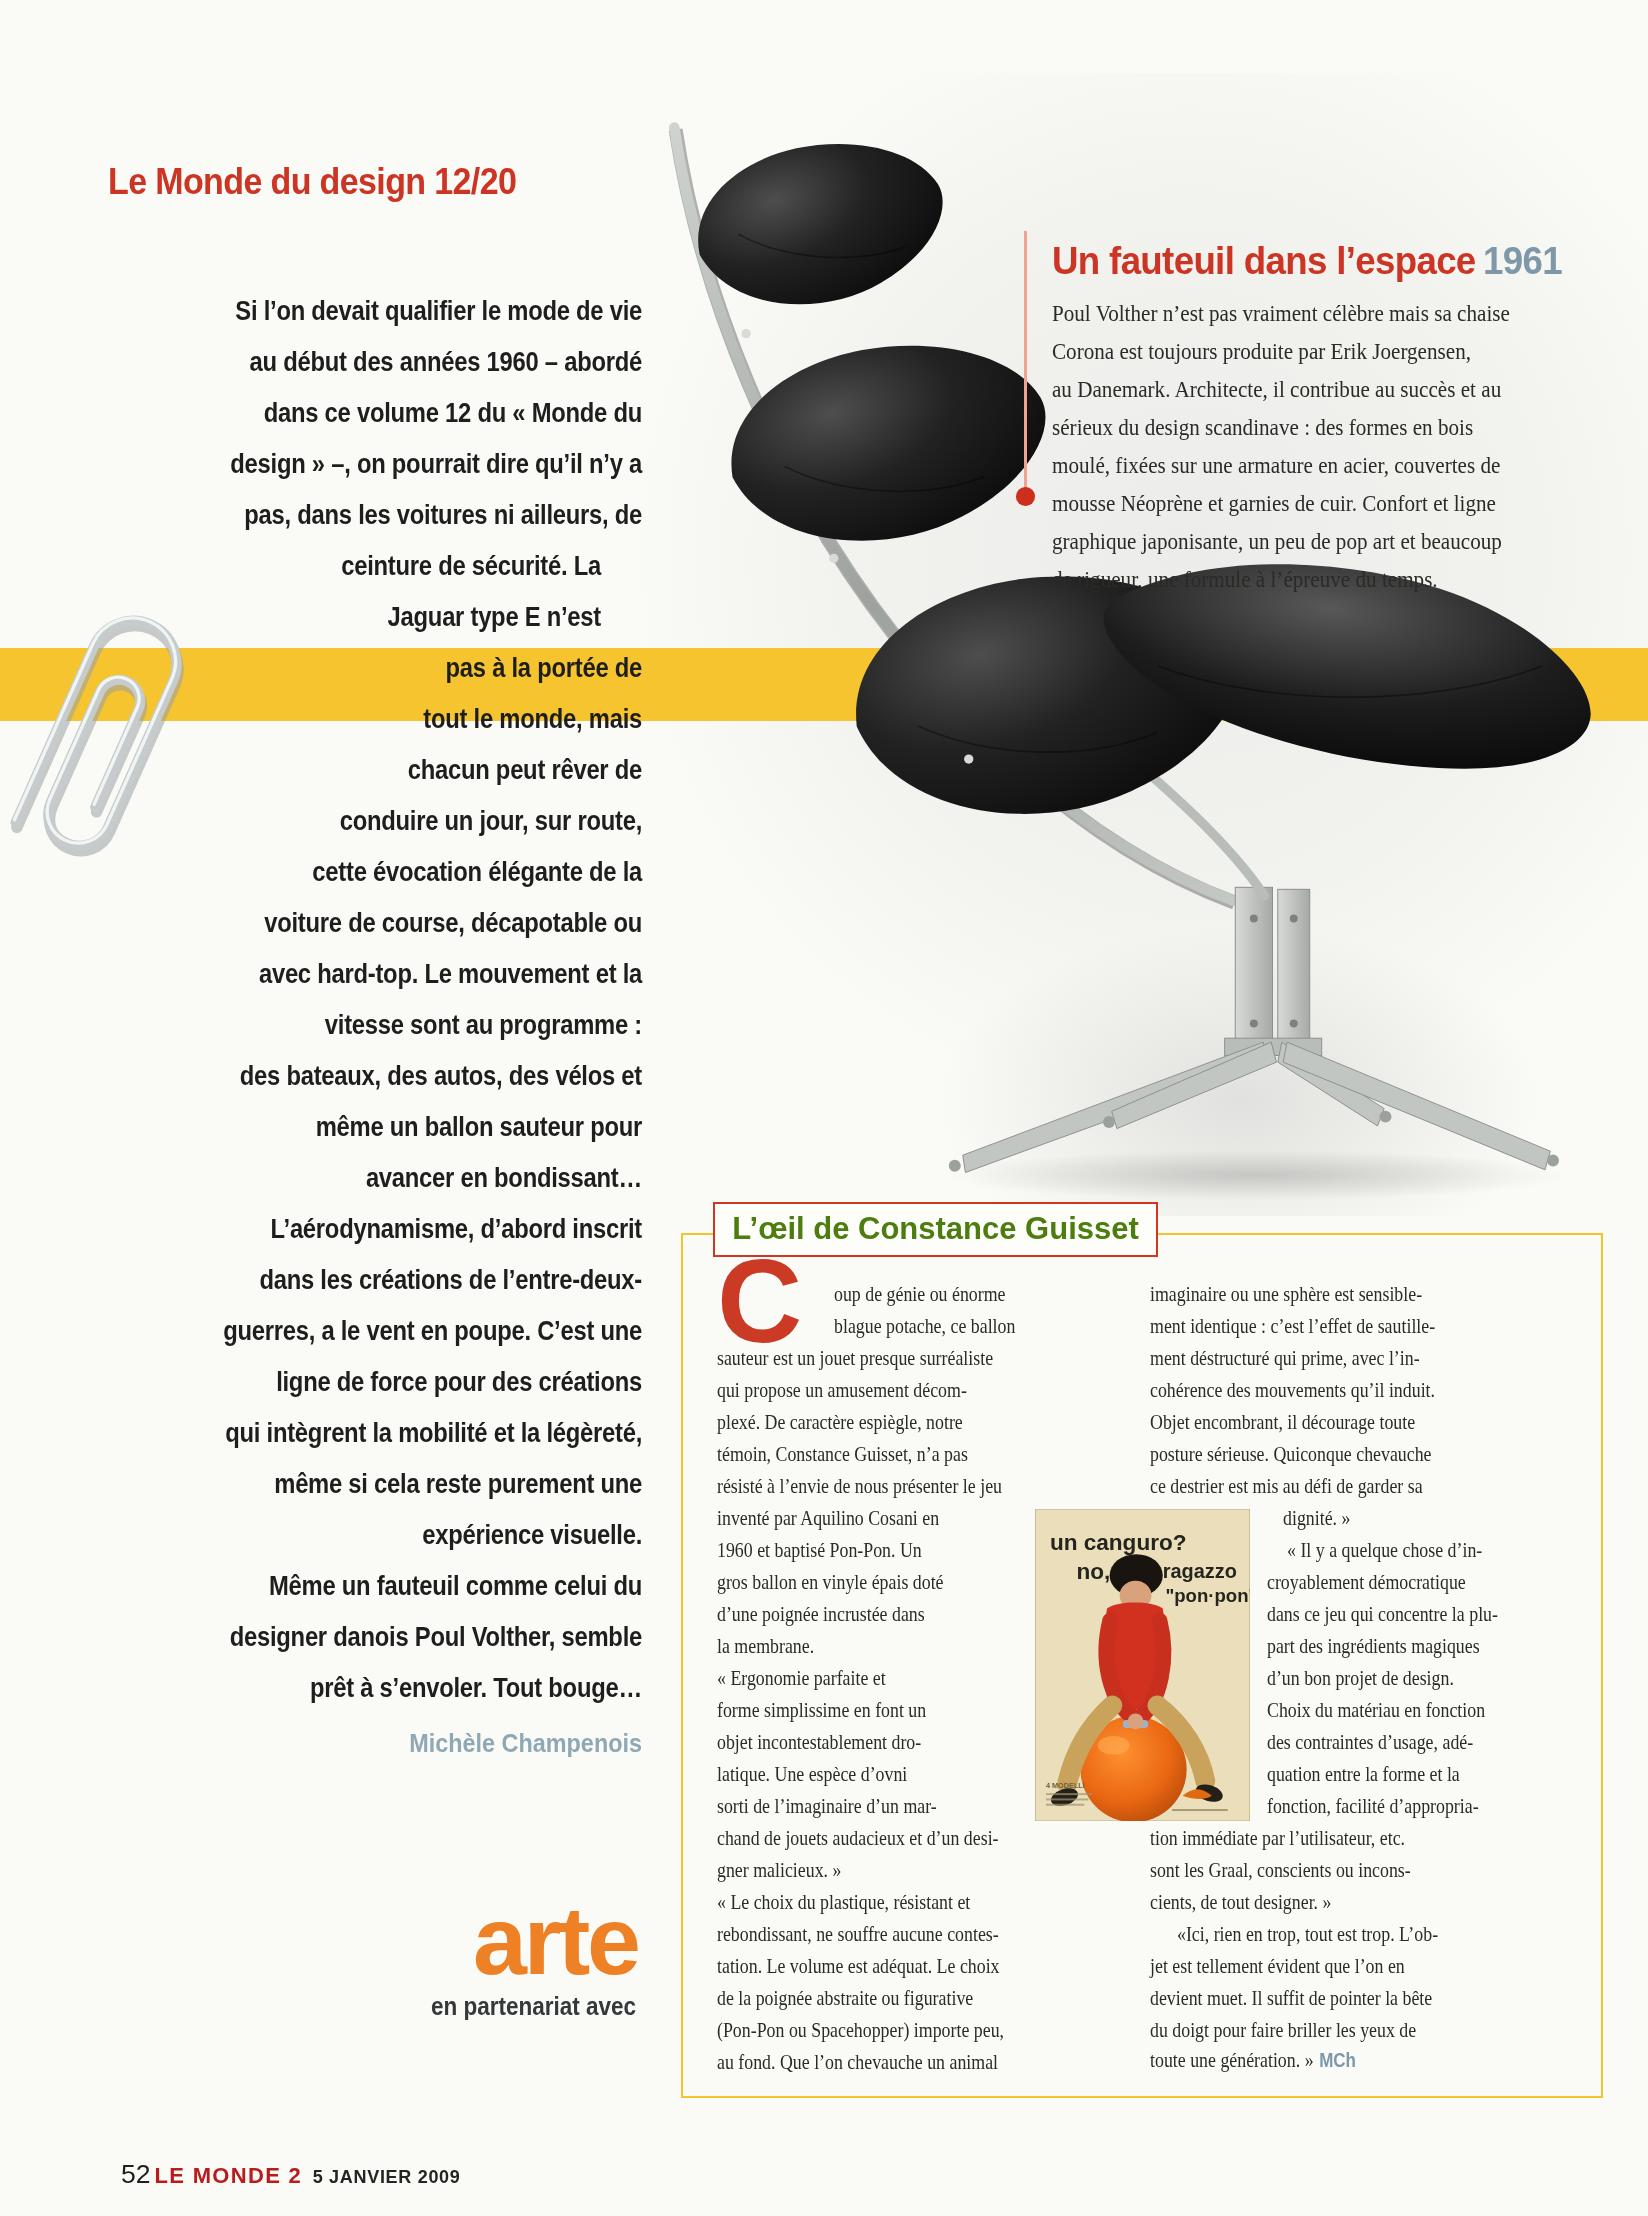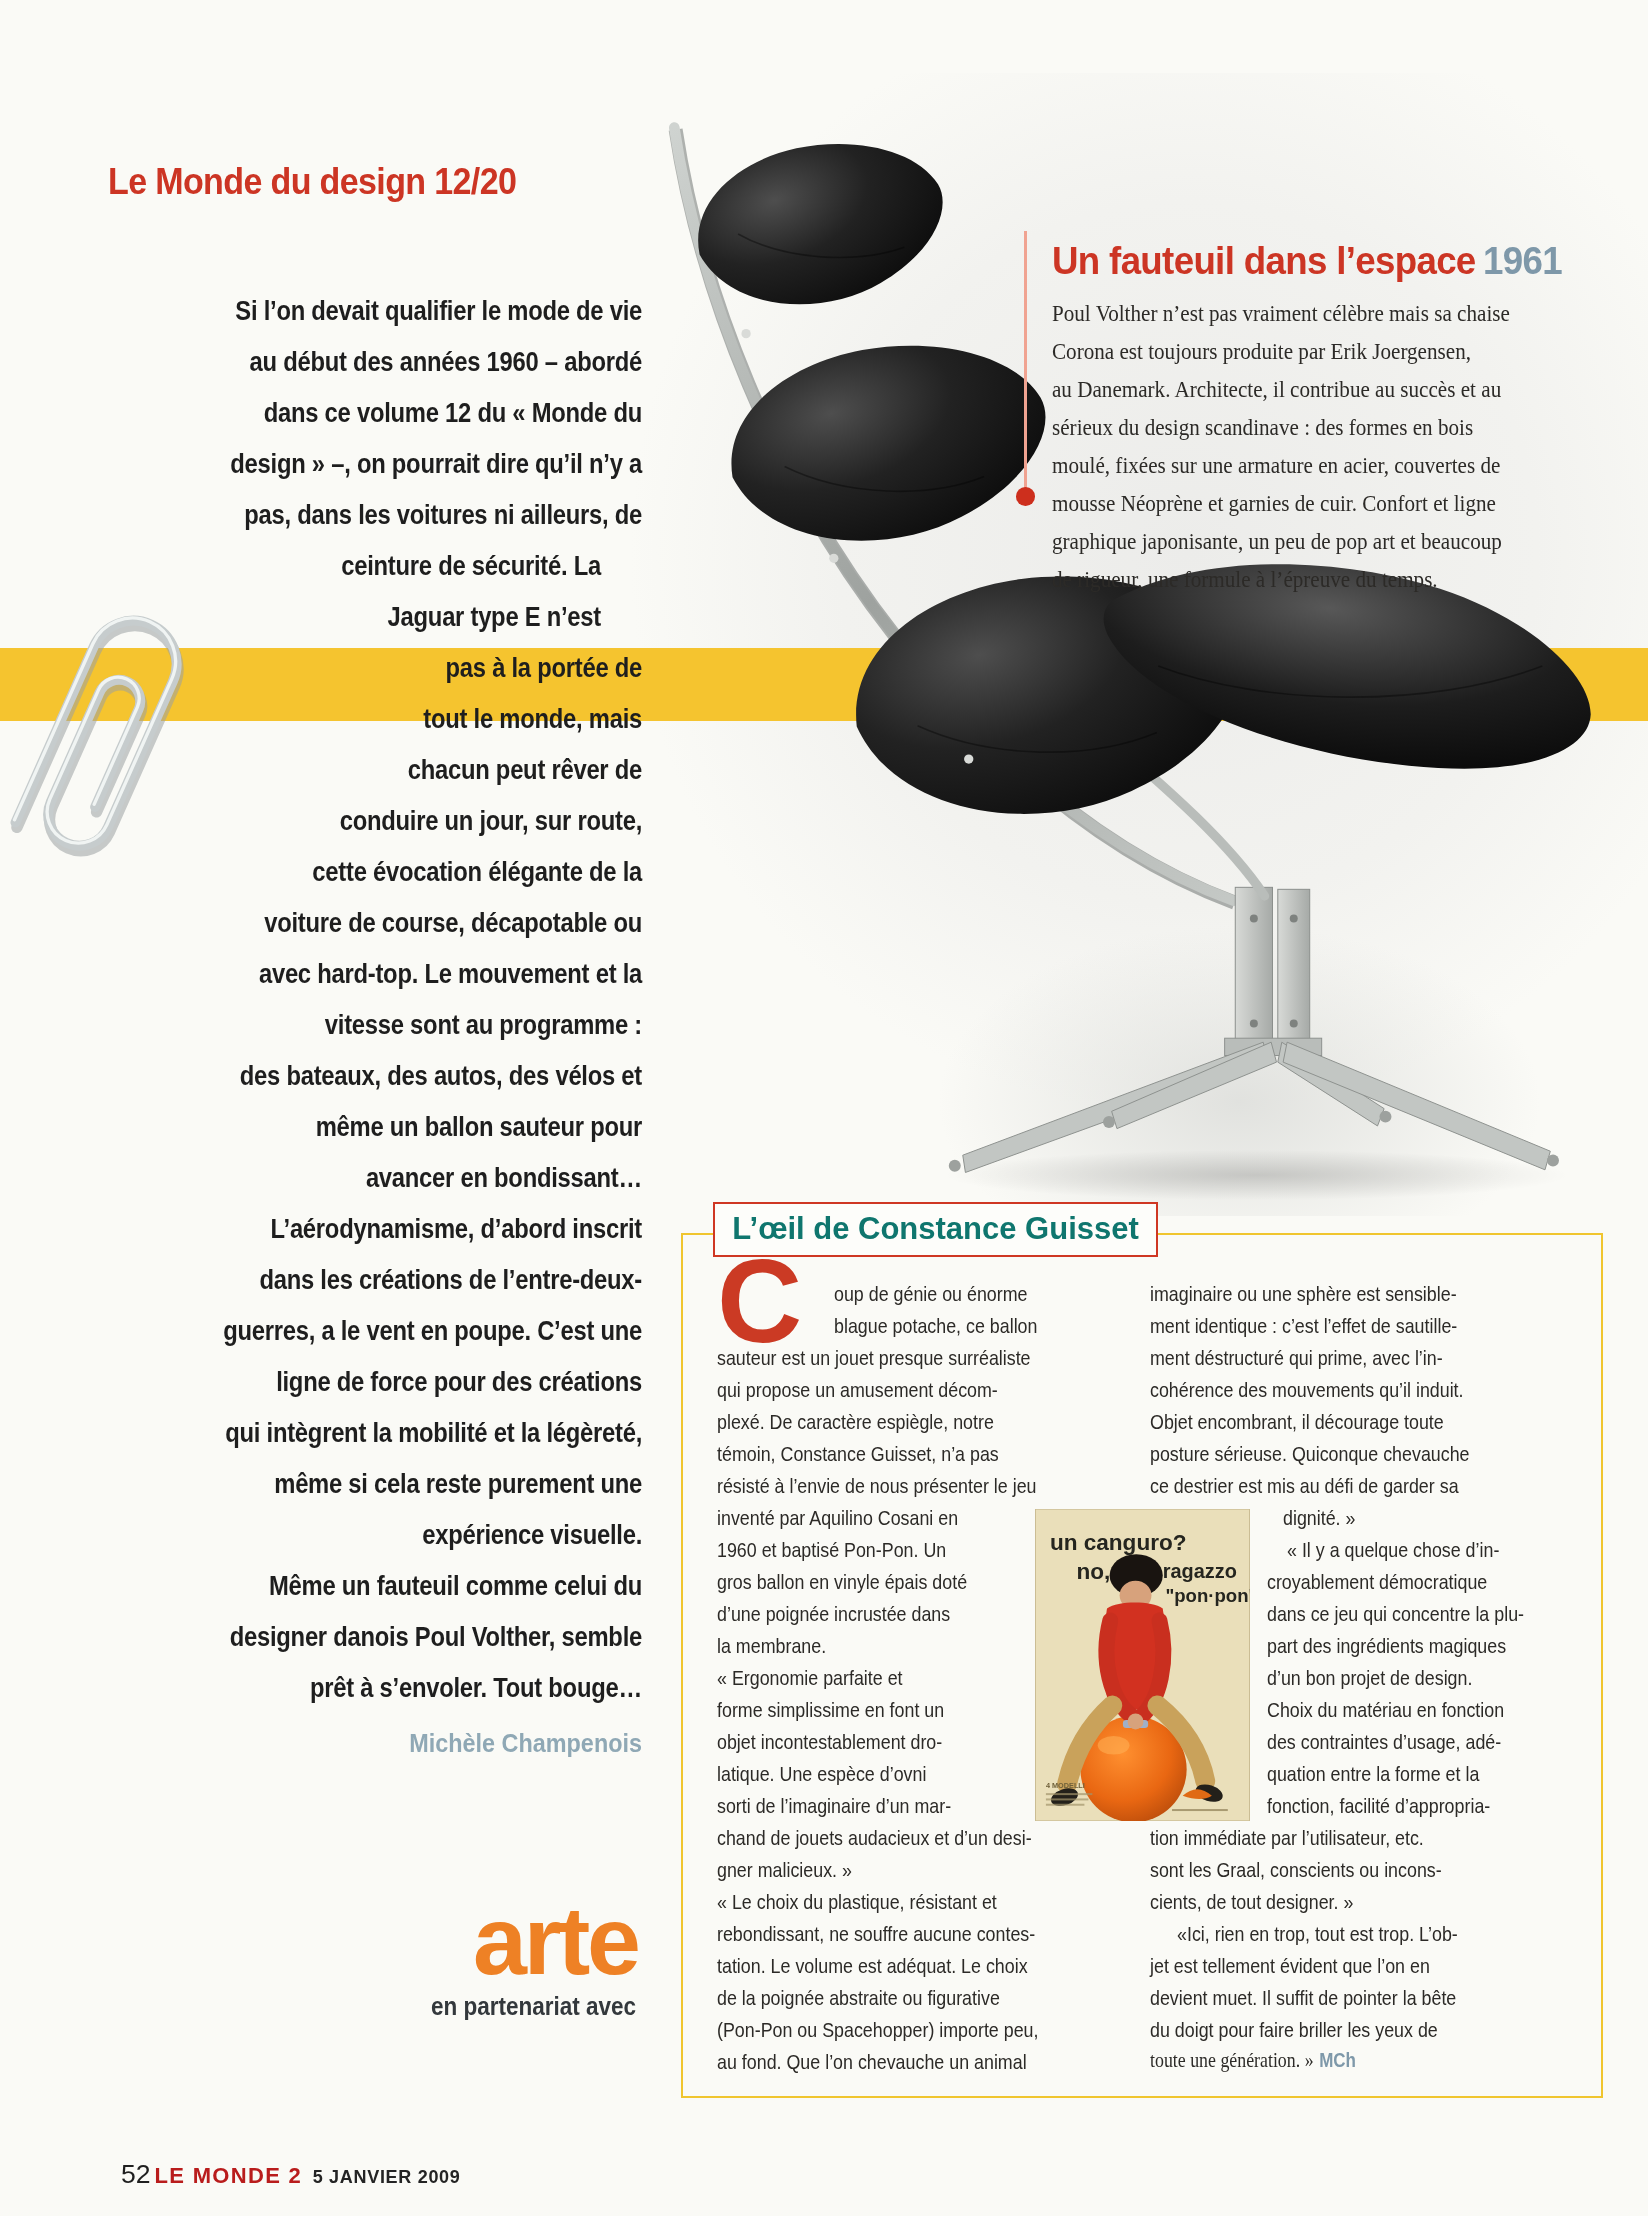--- a/index.html
+++ b/index.html
@@ -40,24 +40,24 @@
                  transform:scaleX(.94);transform-origin:0 50%;white-space:nowrap;}
   #feature-title .t{color:#cc3524;}
   #feature-title .y{color:#7e98a9;margin-left:8px;}
   #feature-body{left:1052px;top:294px;width:598px;z-index:6;color:#2c2a27;
                 font-family:"Liberation Serif",serif;}
   #feature-body .line{font-size:24px;line-height:38px;transform:scaleX(.88);transform-origin:0 50%;}
 
   
   #obox{left:681px;top:1233px;width:918px;height:861px;border:2.7px solid #f0c52e;z-index:4;background:transparent;}
   #obox-label{left:713px;top:1202px;z-index:6;background:#fdfdfa;border:2.7px solid #cf3723;
-              padding:6.6px 17.3px 8px 17.3px;font-size:31px;font-weight:700;color:#0f766e;white-space:nowrap;}
+              padding:6.6px 17.3px 8px 17.3px;font-size:31px;font-weight:700;color:#4d7c0f;white-space:nowrap;}
   #dropcap{left:717px;top:1251px;z-index:6;font-size:118px;line-height:100px;font-weight:700;color:#cb3a24;}
 
-  .scol{z-index:6;color:#2c2a27;font-family:Liberation Sans, sans-serif;}
+  .scol{z-index:6;color:#2c2a27;font-family:Liberation Serif, serif;}
   .scol .line{font-size:21px;line-height:32px;transform:scaleX(.85);transform-origin:0 50%;}
   #lcol{left:717px;top:1278px;width:372px;}
   #lcol .line:nth-child(1),#lcol .line:nth-child(2){margin-left:117px;}
   #rcol{left:1150px;top:1278px;width:452px;}
   #rcol .line:nth-child(8){margin-left:133px;}
   #rcol .line:nth-child(9){margin-left:137px;}
   #rcol .line:nth-child(10),#rcol .line:nth-child(11),#rcol .line:nth-child(12),
   #rcol .line:nth-child(13),#rcol .line:nth-child(14),#rcol .line:nth-child(15),
   #rcol .line:nth-child(16),#rcol .line:nth-child(17){margin-left:117px;}
   #rcol .line:nth-child(21){margin-left:27px;}

